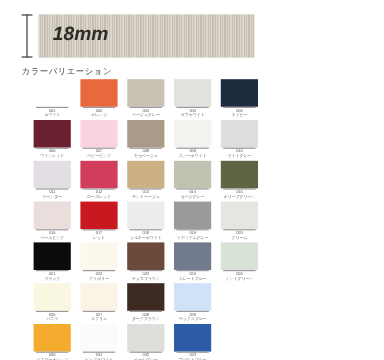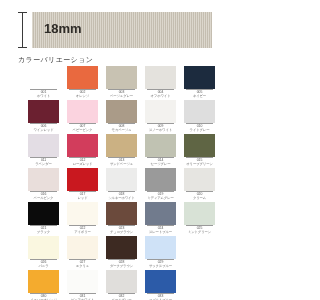--- a/index.html
+++ b/index.html
@@ -26,22 +26,22 @@
     background-image:repeating-linear-gradient(
       90deg,
       rgba(255,255,255,0.30) 0px,
       rgba(255,255,255,0.30) 1px,
       rgba(0,0,0,0.045) 1px,
       rgba(0,0,0,0.045) 2px);
     box-shadow:inset 0 0 0 0 rgba(0,0,0,0);
   }
   .ribbon .mm{
     position:absolute;left:12px;top:11px;
-    font-size:13px;font-weight:bold;color:#2e2b27;
-    letter-spacing:0px;line-height:12px;
+    font-size:16px;font-weight:bold;color:#2e2b27;
+    letter-spacing:0px;line-height:12px;font-style:italic;
   }
 
   
   .sect{
     position:absolute;left:18px;top:55px;
     font-size:7px;color:#3a3a3a;letter-spacing:0.4px;
     white-space:nowrap;
   }
 
   

